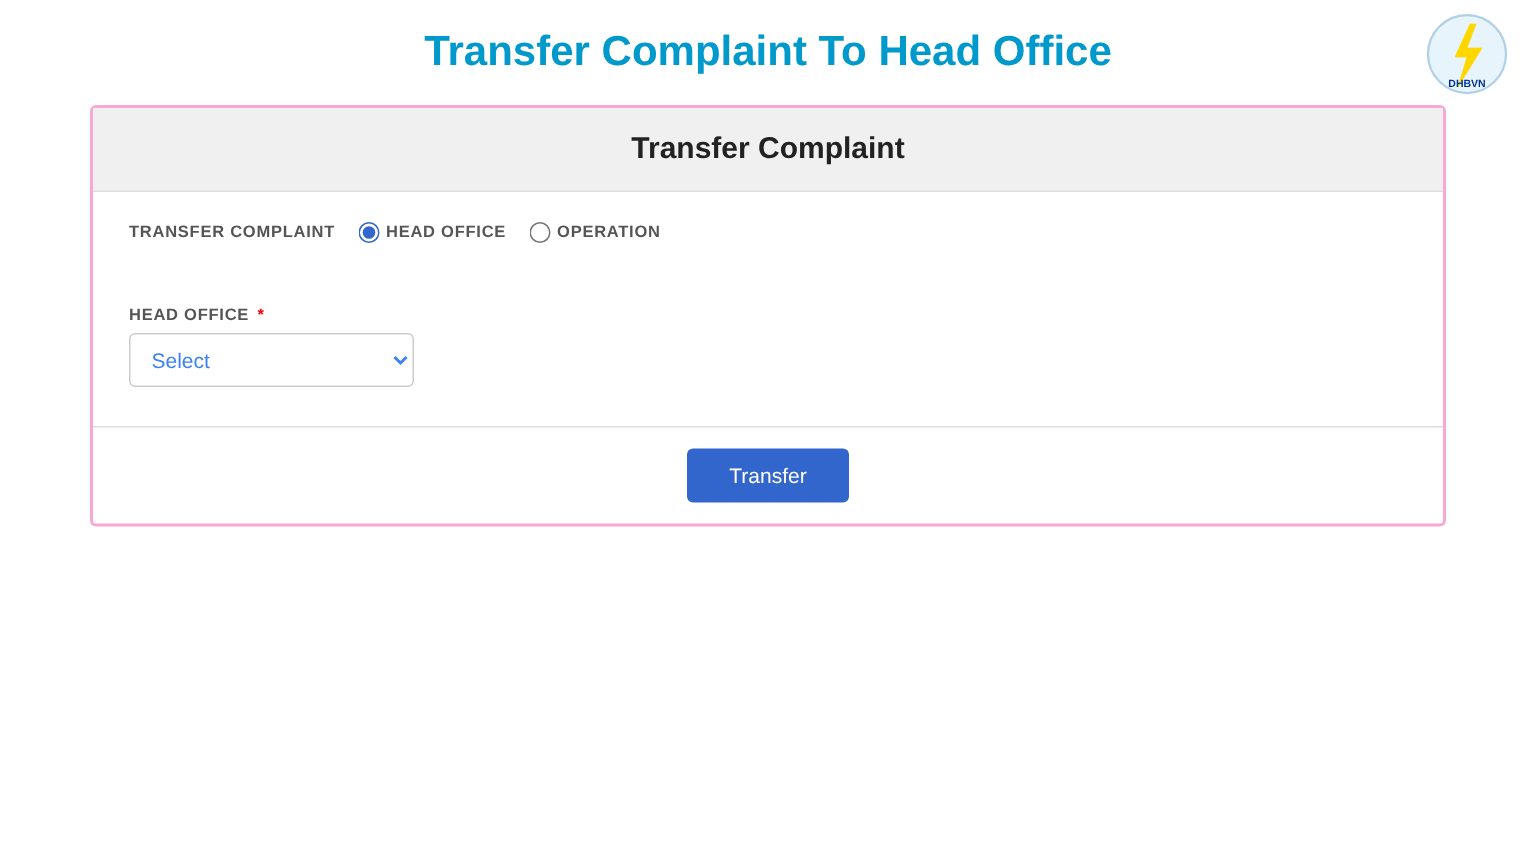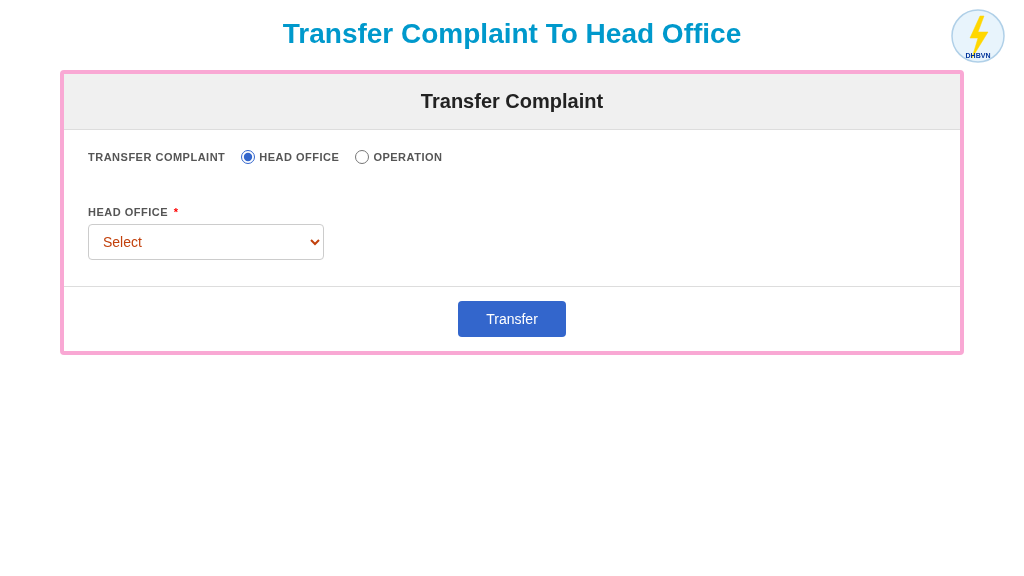--- a/index.html
+++ b/index.html
@@ -26,21 +26,21 @@
     }
 
     .page-title {
       font-size: 28px;
       font-weight: bold;
       color: #0099cc;
     }
 
     .main-container {
       margin: 10px 60px;
-      border: 4px solid #f9a8d4;
+      border: 2px solid #f9a8d4;
       border-radius: 4px;
       background: #ffffff;
     }
 
     .form-header {
       background: #f0f0f0;
       padding: 16px;
       text-align: center;
       border-bottom: 1px solid #dddddd;
     }
@@ -106,27 +106,27 @@
       display: block;
       margin-top: 42px;
     }
 
     .required-star {
       color: red;
       margin-left: 2px;
     }
 
     .select-field {
-      width: 236px;
+      width: 190px;
       padding: 8px 10px;
       border: 1px solid #cccccc;
       border-radius: 4px;
       background: #ffffff;
       font-size: 14px;
-      color: #c2410c;
+      color: #3b82f6;
       cursor: pointer;
       appearance: auto;
     }
 
     .form-footer {
       border-top: 1px solid #dddddd;
       padding: 14px 24px;
       display: flex;
       justify-content: center;
     }

